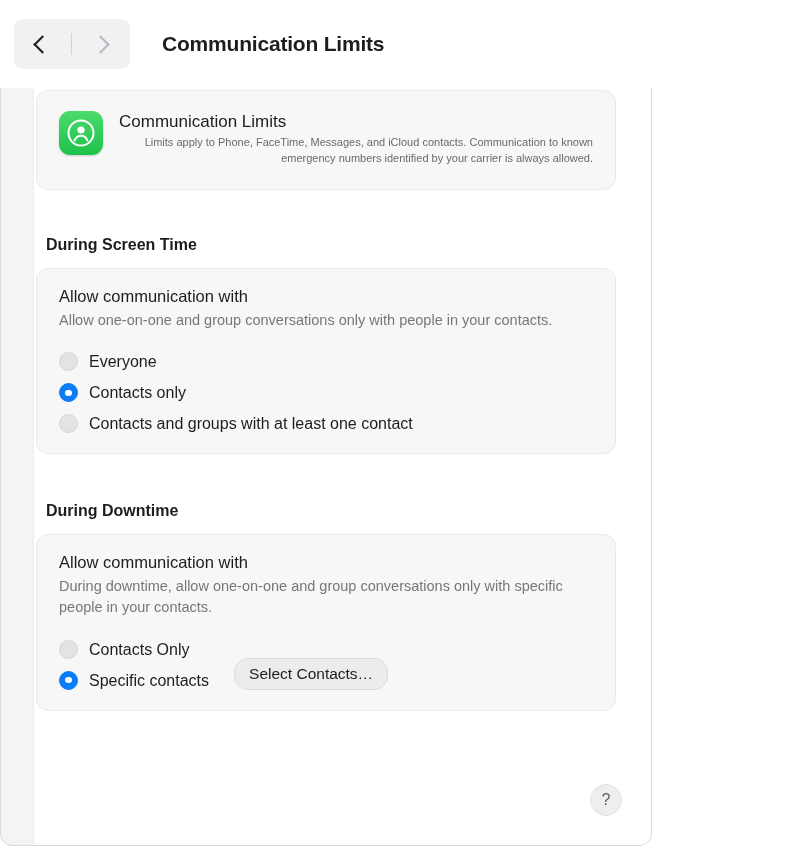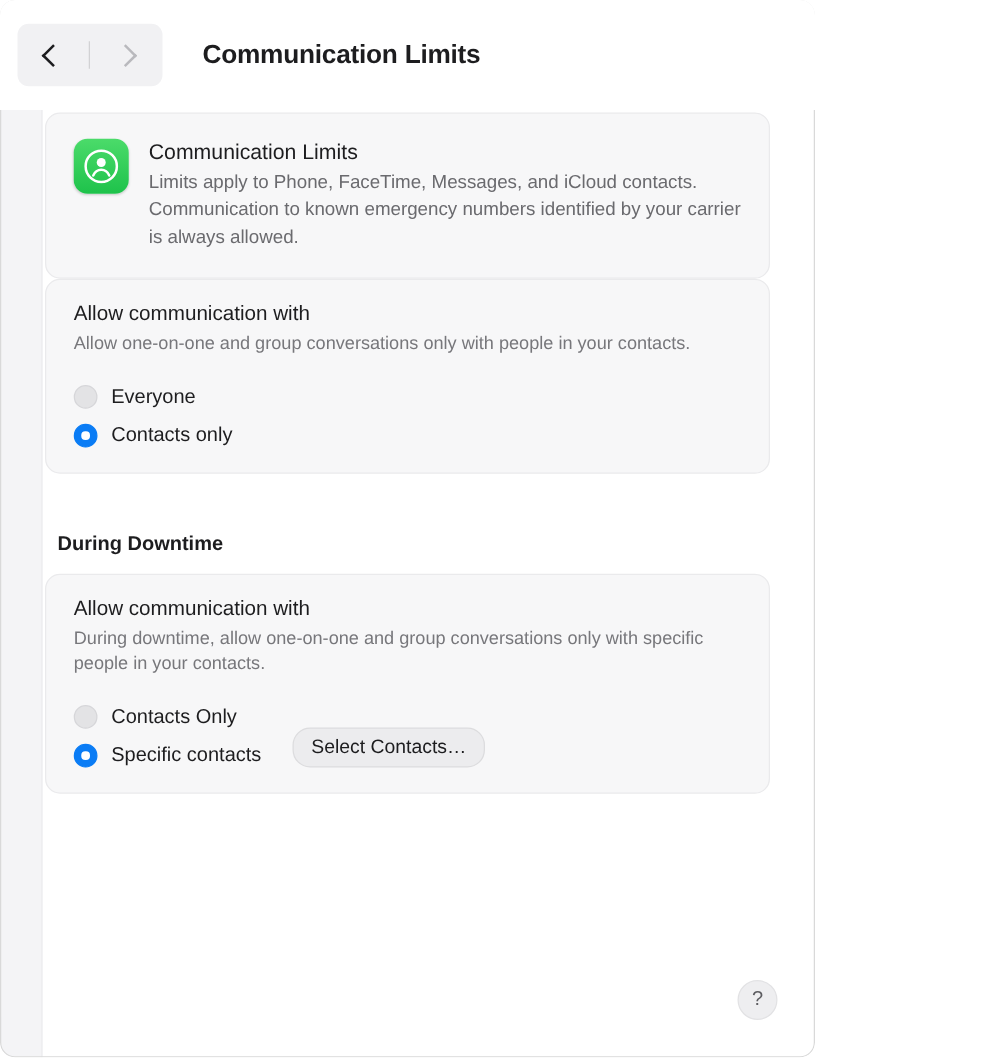--- a/index.html
+++ b/index.html
@@ -106,24 +106,25 @@
     justify-content: center;
     box-shadow: 0 1px 2px rgba(0,0,0,0.18);
   }
   .banner-text { padding-top: 1px; }
   .banner-title {
     font-size: 17px;
     color: #1d1d1f;
     margin-bottom: 3px;
   }
   .banner-desc {
-    font-size: 15px;
+    font-size: 11px;
     line-height: 1.45;
     color: #6a6a6e;
     max-width: 650px;
+    text-align: right;
   }
 
   
   .section-head {
     font-size: 16px;
     font-weight: bold;
     color: #1d1d1f;
     margin: 46px 0 14px 10px;
   }
   .section-head.second { margin-top: 48px; }
@@ -241,32 +242,37 @@
           <circle cx="14" cy="11" r="3.6" fill="#ffffff"></circle>
           <path d="M7.6 21.4c1.3-3.1 3.7-4.6 6.4-4.6s5.1 1.5 6.4 4.6" fill="none" stroke="#ffffff" stroke-width="2" stroke-linecap="round"></path>
         </svg>
       </div>
       <div class="banner-text">
         <div class="banner-title">Communication Limits</div>
         <div class="banner-desc">Limits apply to Phone, FaceTime, Messages, and iCloud contacts. Communication to known emergency numbers identified by your carrier is always allowed.</div>
       </div>
     </div>
 
+    <div class="section-head">During Screen Time</div>
     <div class="card">
       <div class="group-inner">
         <div class="group-title">Allow communication with</div>
         <div class="group-sub">Allow one-on-one and group conversations only with people in your contacts.</div>
 
         <div class="radio-row">
           <span class="radio"></span>
           <span class="radio-label">Everyone</span>
         </div>
         <div class="radio-row">
           <span class="radio on"></span>
           <span class="radio-label">Contacts only</span>
+        </div>
+        <div class="radio-row">
+          <span class="radio"></span>
+          <span class="radio-label">Contacts and groups with at least one contact</span>
         </div>
       </div>
     </div>
 
     <div class="section-head second">During Downtime</div>
     <div class="card">
       <div class="group-inner">
         <div class="group-title">Allow communication with</div>
         <div class="group-sub">During downtime, allow one-on-one and group conversations only with specific people in your contacts.</div>
 

